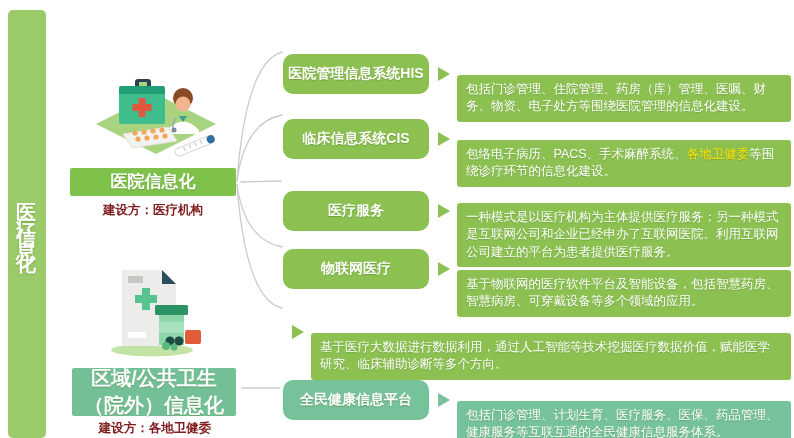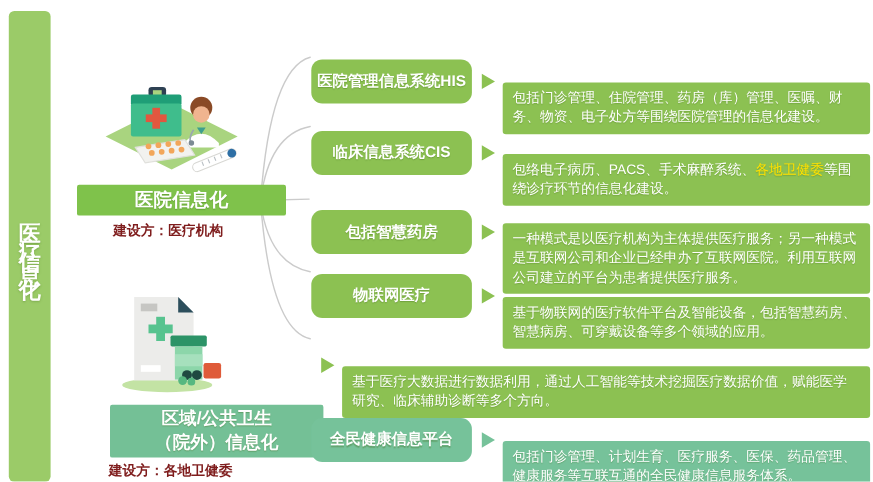--- a/index.html
+++ b/index.html
@@ -22,22 +22,22 @@
   }
   
   svg.connectors{position:absolute;left:0;top:0;z-index:0;}
   
   .node{
     position:absolute;background:#7FC24B;color:#fff;font-weight:bold;
     display:flex;flex-direction:column;align-items:center;justify-content:center;
     text-shadow:0 1px 1px rgba(60,100,20,.35);z-index:2;border-radius:2px;
     text-align:center;line-height:1.35;
   }
-  .node.n1{left:70px;top:168px;width:190px;height:28px;font-size:17px;}
-  .node.n2{left:72px;top:368px;width:194px;height:48px;font-size:16px;background:#74C096;margin-left:28px;}
+  .node.n1{left:70px;top:168px;width:166px;height:28px;font-size:17px;}
+  .node.n2{left:72px;top:368px;width:164px;height:48px;font-size:20px;background:#74C096;}
   .caption{
     position:absolute;color:#7f1d1d;font-weight:bold;font-size:12.5px;
     text-align:center;z-index:2;
   }
   .caption.c1{left:70px;top:202px;width:166px;}
   .caption.c2{left:72px;top:420px;width:166px;}
   .illu{position:absolute;z-index:1;}
   .illu.i1{left:90px;top:46px;}
   .illu.i2{left:98px;top:260px;}
   
@@ -170,21 +170,21 @@
 
   <div class="row green r2">
     <div class="midbox">临床信息系统CIS</div>
     <div class="arrow"></div>
     <div class="desc">
       <span><span>包络电子病历、PACS、手术麻醉系统、</span><span class="hl">各地卫健委</span><span>等围绕诊疗环节的信息化建设。</span></span>
     </div>
   </div>
 
   <div class="row green r3">
-    <div class="midbox">包括智慧药房</div>
+    <div class="midbox">医疗服务</div>
     <div class="arrow"></div>
     <div class="desc">
       <span>一种模式是以医疗机构为主体提供医疗服务；另一种模式是互联网公司和企业已经申办了互联网医院。利用互联网公司建立的平台为患者提供医疗服务。</span>
     </div>
   </div>
 
   <div class="row green r4">
     <div class="midbox">物联网医疗</div>
     <div class="arrow"></div>
     <div class="desc">

